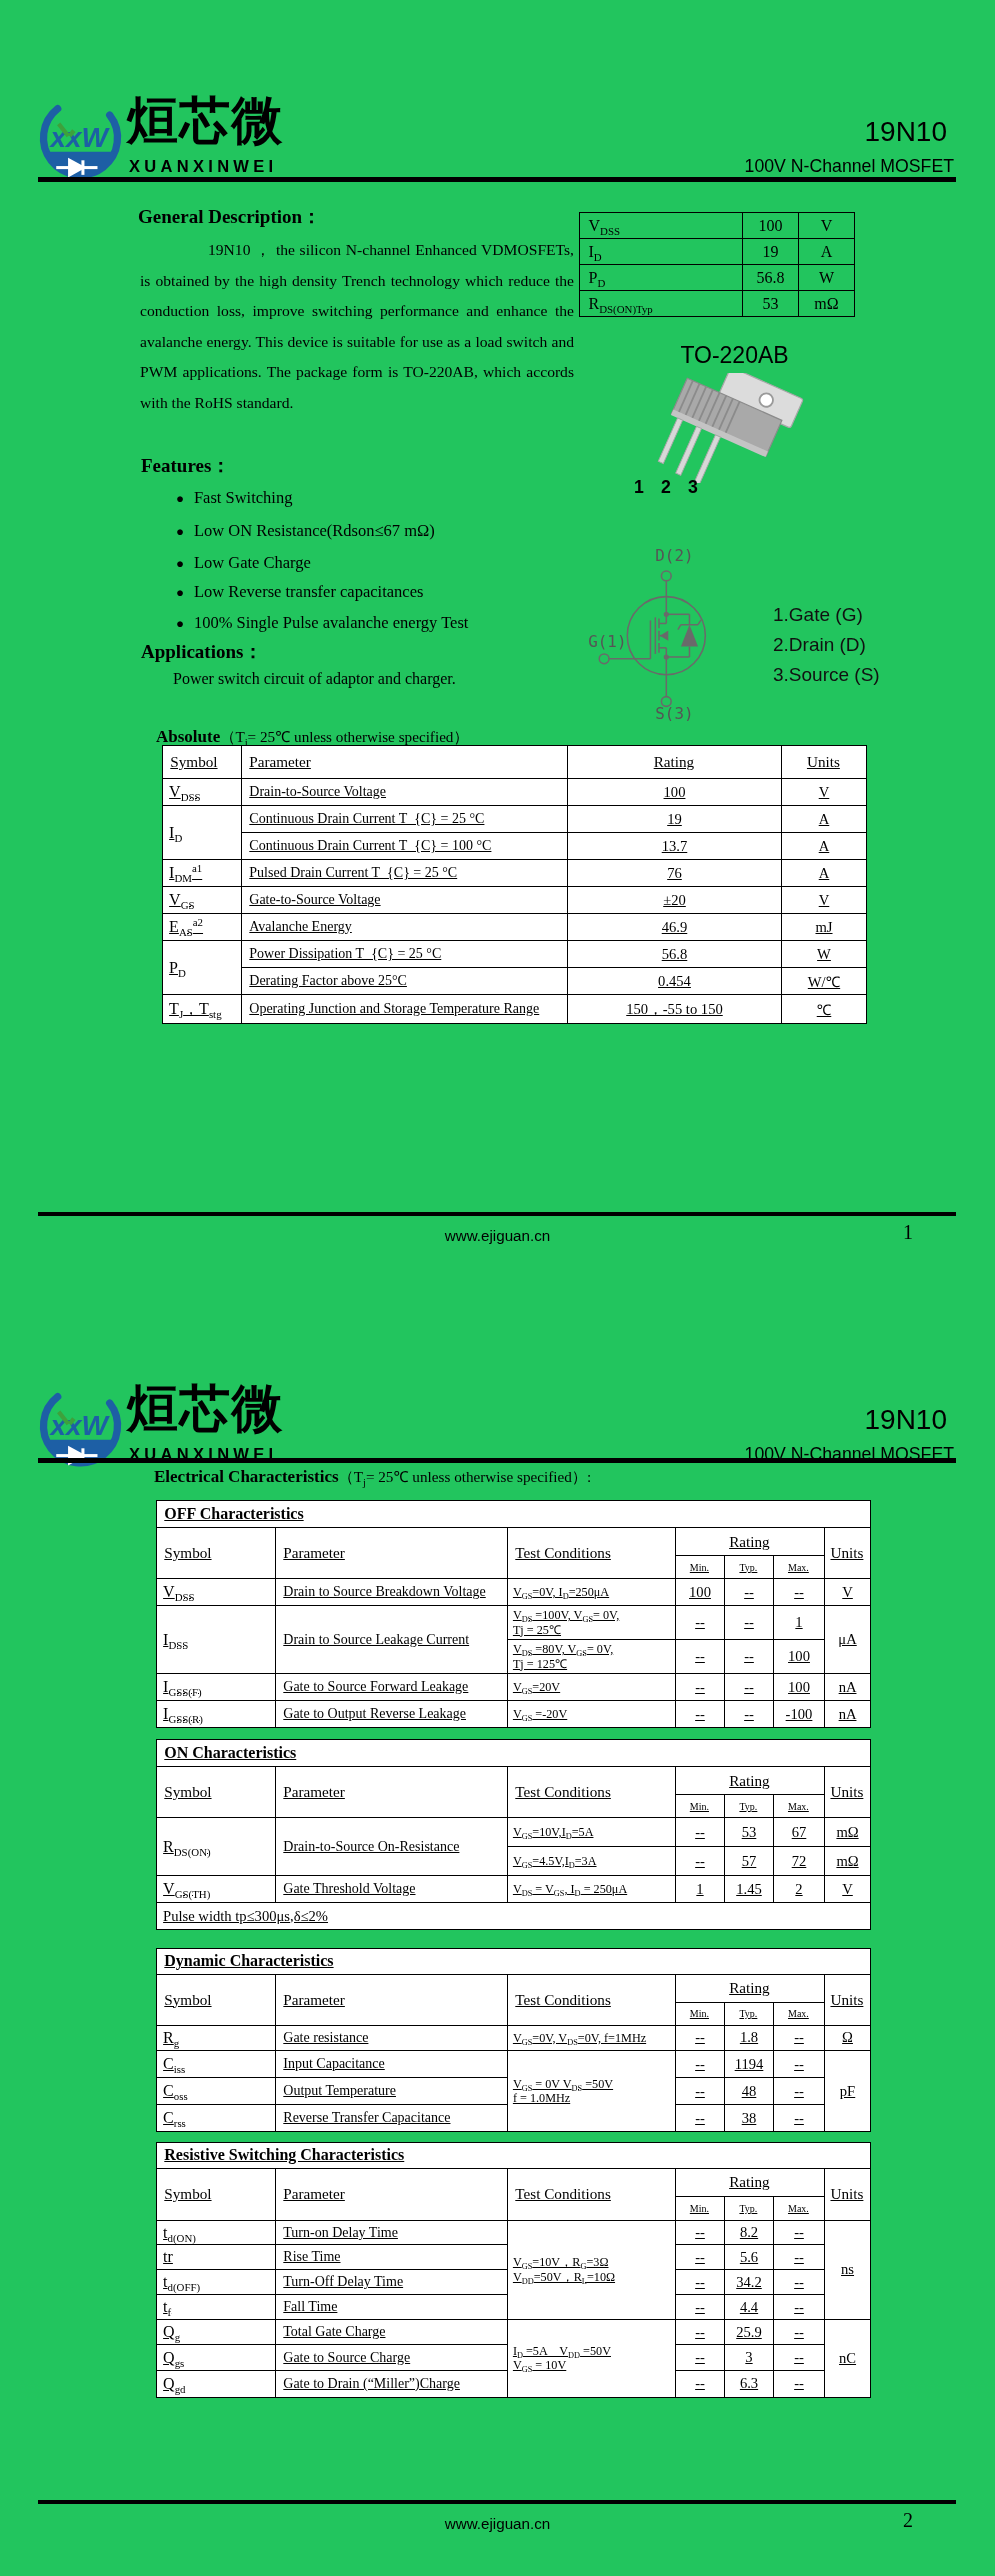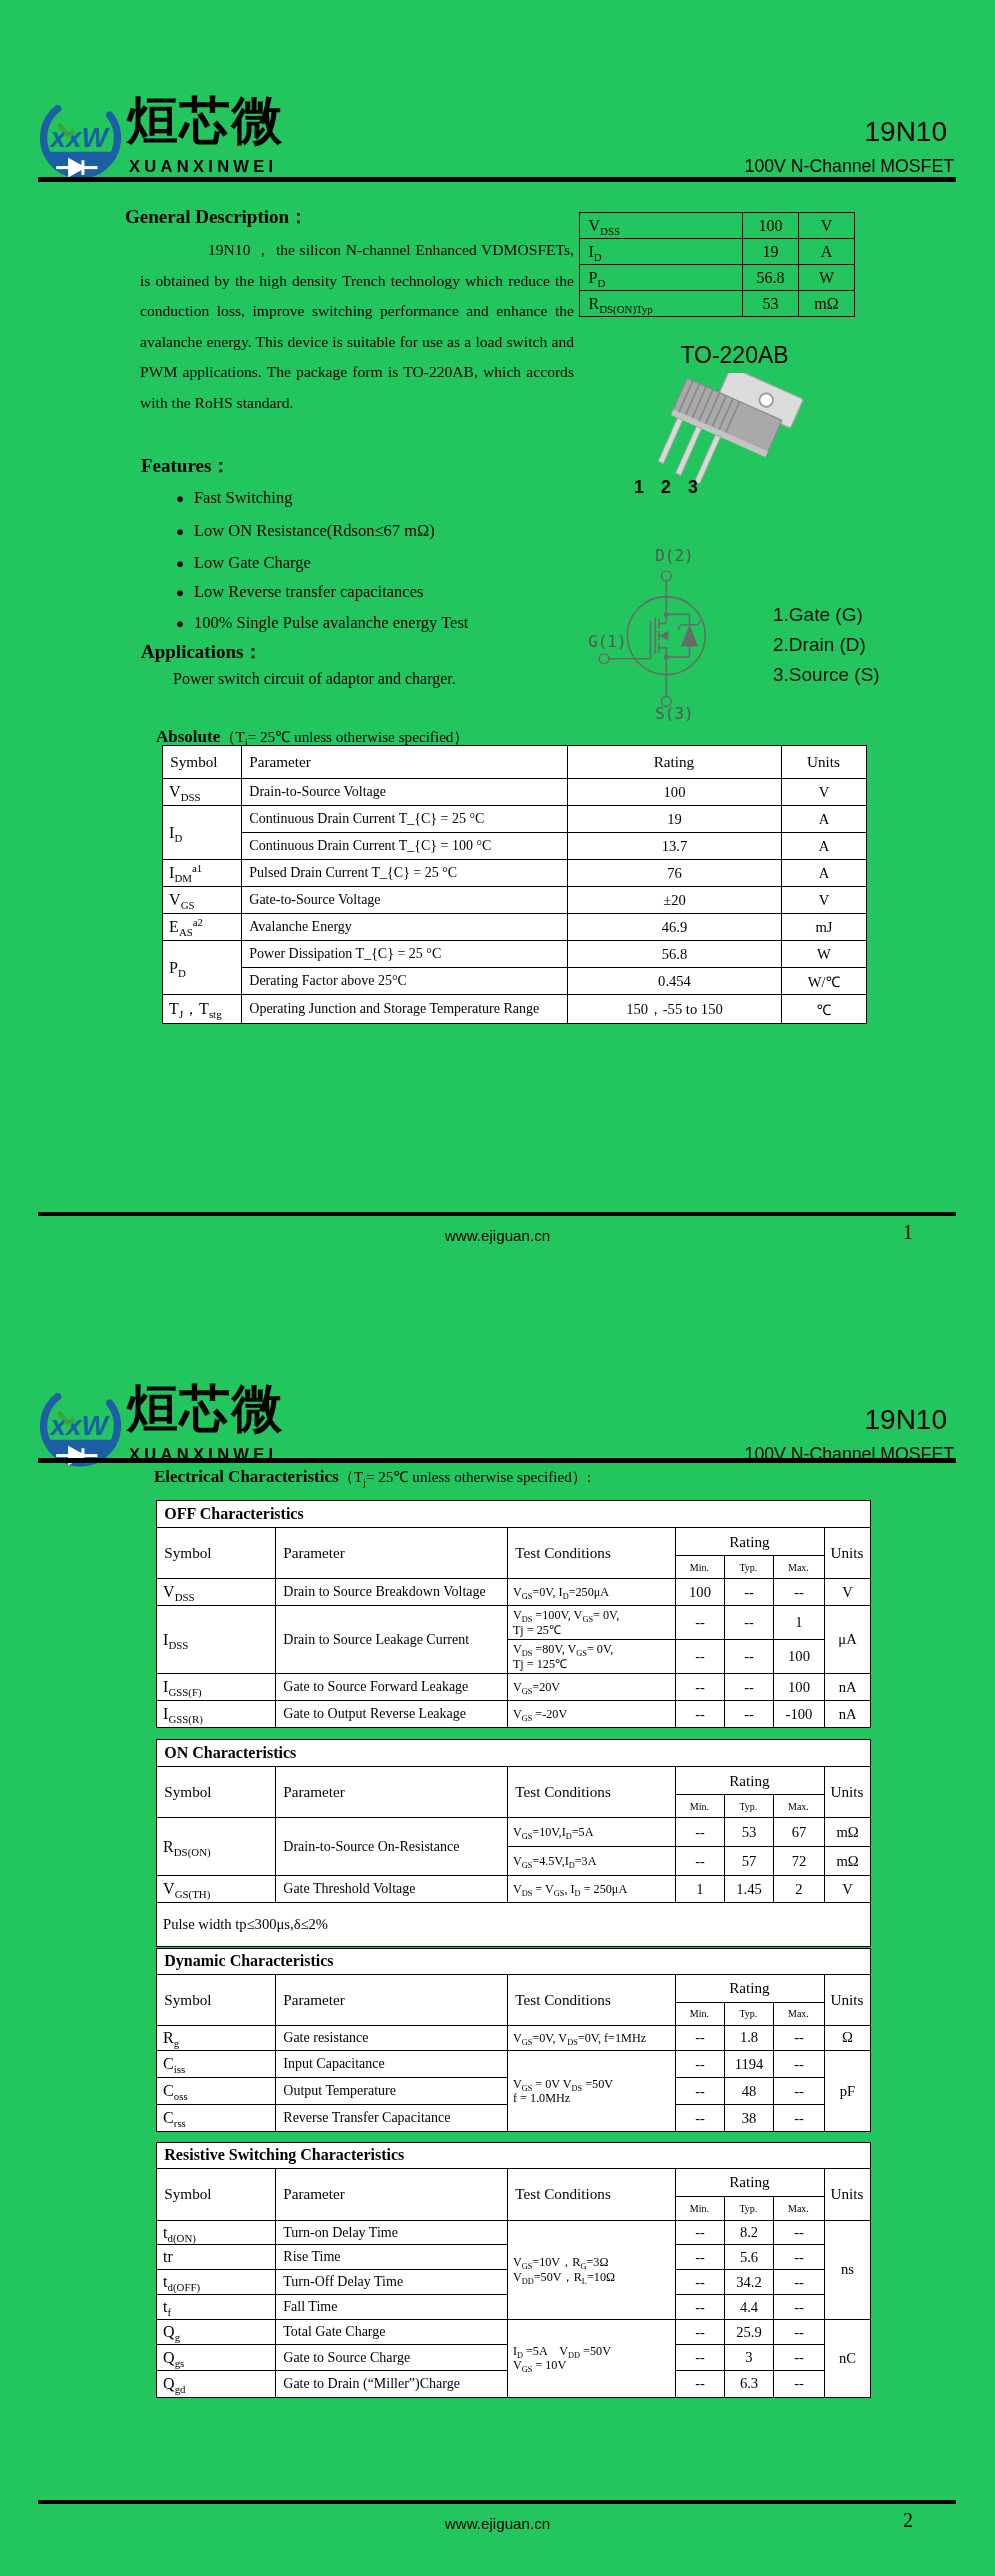--- a/index.html
+++ b/index.html
@@ -37,21 +37,21 @@
   .feat{position:absolute;left:176px;width:427px;display:flex;align-items:flex-start;}
   .feat .dot{font-size:13.4px;margin-right:9.8px;line-height:21px;}
   .feat .txt{font-size:16.5px;font-weight:normal;line-height:19.5px;}
   .apps-body{position:absolute;left:173px;top:670px;font-size:16px;}
   .abs-head{position:absolute;left:156px;top:726px;font-size:15.2px;}
   .abs-head b{font-size:17px;}
 
   
   .tbl{border-collapse:collapse;table-layout:fixed;position:absolute;background:#fff;}
   .tbl td{border:1.2px solid #000;padding:0 1.2px;vertical-align:middle;overflow:hidden;}
-  .tbl{border:1.8px solid #000;}
+  .tbl{border:1.8px solid #000;text-decoration:underline;}
   .tbl .sect{font-weight:bold;font-size:16px;padding-left:7.3px;border-bottom:1.8px solid #000;}
   .tbl .colh{font-size:15.2px;padding-left:7.3px;}
   .tbl .colh.c,.tbl .subh{text-align:center;padding-left:0;}
   .tbl .subh{font-size:10px;}
   .tbl .sym{font-size:16px;padding-left:6.1px;}
   .tbl .par{font-size:14px;padding-left:7.3px;}
   .tbl .cond{font-size:12.2px;padding-left:4.9px;line-height:14.6px;}
   .tbl .num{font-size:14.6px;text-align:center;}
   .tbl .unit{font-size:14.6px;text-align:center;}
   .tbl .note{font-size:14.6px;padding-left:6.1px;border-top:1.8px solid #000;}
@@ -84,21 +84,21 @@
       <line x1="74" y1="106" x2="74" y2="130"></line>
       <line x1="74" y1="118" x2="98" y2="118"></line>
     </g>
   </svg>
   <div class="brand-cn">烜芯微</div>
   <div class="brand-en">XUANXINWEI</div>
   <div class="part-no">19N10</div>
   <div class="family">100V N-Channel MOSFET</div>
   <div class="hdr-rule"></div>
 
-  <div class="h2" style="left:125px;top:204px;">General Description：</div>
+  <div class="h2" style="left:138px;top:204px;">General Description：</div>
   <div class="gd-body">19N10 ， the silicon N-channel Enhanced VDMOSFETs, is obtained by the high density Trench technology which reduce the conduction loss, improve switching performance and enhance the avalanche energy. This device is suitable for use as a load switch and PWM applications. The package form is TO-220AB, which accords with the RoHS standard.</div>
 
   <table class="sum-table">
     <colgroup>
         <col style="width:163px">
         <col style="width:56px">
         <col style="width:56px">
       </colgroup>
     <tbody>
         <tr>
@@ -426,21 +426,21 @@
     </tr>
     <tr style="height:27px">
       <td class="sym">V<sub>GS(TH)</sub></td>
       <td class="par">Gate Threshold Voltage</td>
       <td class="cond">V<sub>DS</sub> = V<sub>GS</sub>, I<sub>D</sub> = 250μA</td>
       <td class="num">1</td>
       <td class="num">1.45</td>
       <td class="num">2</td>
       <td class="unit">V</td>
     </tr>
-    <tr style="height:44px">
+    <tr style="height:27px">
           <td class="note" colspan="7">Pulse width tp≤300μs,δ≤2%</td>
         </tr>
   </tbody>
     </table>
 
   <table class="tbl" id="dyn-table">
     <colgroup>
         <col style="width:119px">
         <col style="width:232px">
         <col style="width:168px">

